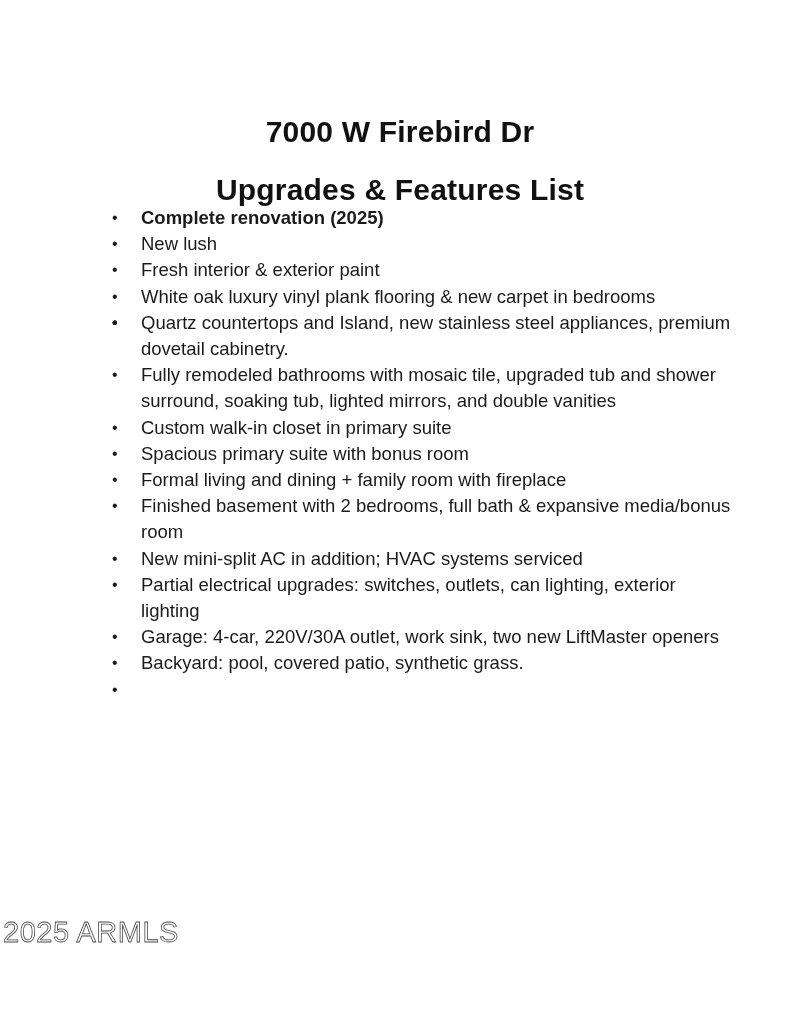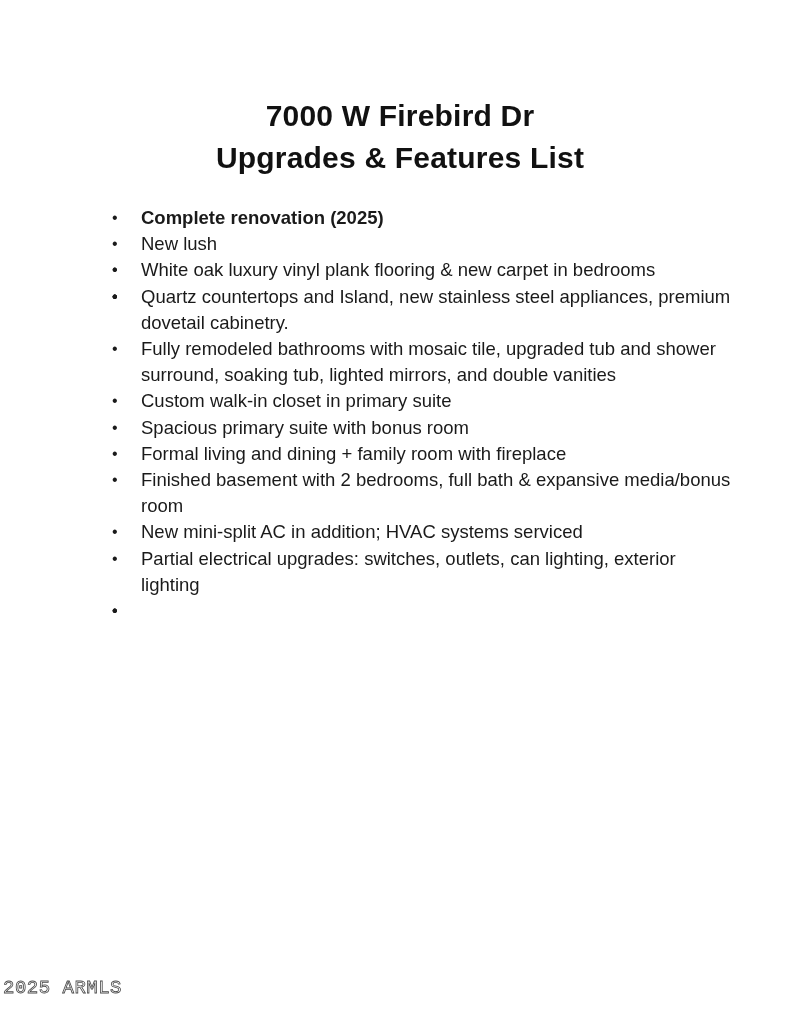--- a/index.html
+++ b/index.html
@@ -28,21 +28,21 @@
       left: 0;
       top: 95px;
       width: 800px;
       text-align: center;
       font-weight: bold;
       font-size: 30px;
       line-height: 42px;
       color: #111111;
       letter-spacing: 0.2px;
     }
-    .title div { margin: 0; }
+    .title div { margin: 16px; }
     .features {
       position: absolute;
       left: 112px;
       top: 205px;
       width: 620px;
       margin: 0;
       padding: 0;
       list-style: none;
       font-size: 18.5px;
       line-height: 26.2px;
@@ -61,54 +61,54 @@
       text-align: left;
       font-size: 16px;
     }
     .features li.bold .text {
       font-weight: bold;
       text-align: center;
     }
     .watermark {
       position: absolute;
       left: 3px;
-      top: 972px;
-      font-family: Liberation Mono, monospace;
+      top: 916px;
+      font-family: Liberation Sans, sans-serif;
       font-weight: 200;
-      font-size: 19px;
+      font-size: 29px;
       letter-spacing: 0.5px;
       color: transparent;
       -webkit-text-stroke: 0.8px #4a4a4a;
       line-height: 32px;
     }
   </style>
 </head>
 <body>
 
 <div class="page">
   <div class="title">
     <div>7000 W Firebird Dr</div>
     <div>Upgrades &amp; Features List</div>
   </div>
 
   <ul class="features">
     <li class="bold"><span class="bullet">•</span><span class="text">Complete renovation (2025)</span></li>
     <li><span class="bullet">•</span><span class="text">New lush</span></li>
-    <li><span class="bullet">•</span></li>
+    <li><span class="bullet">•</span><span class="text">Fresh interior &amp; exterior paint</span></li>
     <li><span class="bullet">•</span><span class="text">White oak luxury vinyl plank flooring &amp; new carpet in bedrooms</span></li>
     <li><span class="bullet">•</span></li>
     <li><span class="bullet">•</span></li>
     <li><span class="bullet">•</span></li>
     <li><span class="bullet">•</span><span class="text">Quartz countertops and Island, new stainless steel appliances, premium dovetail cabinetry.</span></li>
     <li><span class="bullet">•</span><span class="text">Fully remodeled bathrooms with mosaic tile, upgraded tub and shower surround, soaking tub, lighted mirrors, and double vanities</span></li>
     <li><span class="bullet">•</span><span class="text">Custom walk-in closet in primary suite</span></li>
     <li><span class="bullet">•</span><span class="text">Spacious primary suite with bonus room</span></li>
     <li><span class="bullet">•</span><span class="text">Formal living and dining + family room with fireplace</span></li>
     <li><span class="bullet">•</span><span class="text">Finished basement with 2 bedrooms, full bath &amp; expansive media/bonus room</span></li>
     <li><span class="bullet">•</span><span class="text">New mini-split AC in addition; HVAC systems serviced</span></li>
     <li><span class="bullet">•</span><span class="text">Partial electrical upgrades: switches, outlets, can lighting, exterior lighting</span></li>
-    <li><span class="bullet">•</span></li>
-    <li><span class="bullet">•</span></li>
+    <li><span class="bullet">•</span><span class="text">Garage: 4-car, 220V/30A outlet, work sink, two new LiftMaster openers</span></li>
+    <li><span class="bullet">•</span><span class="text">Backyard: pool, covered patio, synthetic grass.</span></li>
     <li><span class="bullet">•</span></li>
   </ul>
 
   <div class="watermark">2025 ARMLS</div>
 </div>
 
 </body></html>

